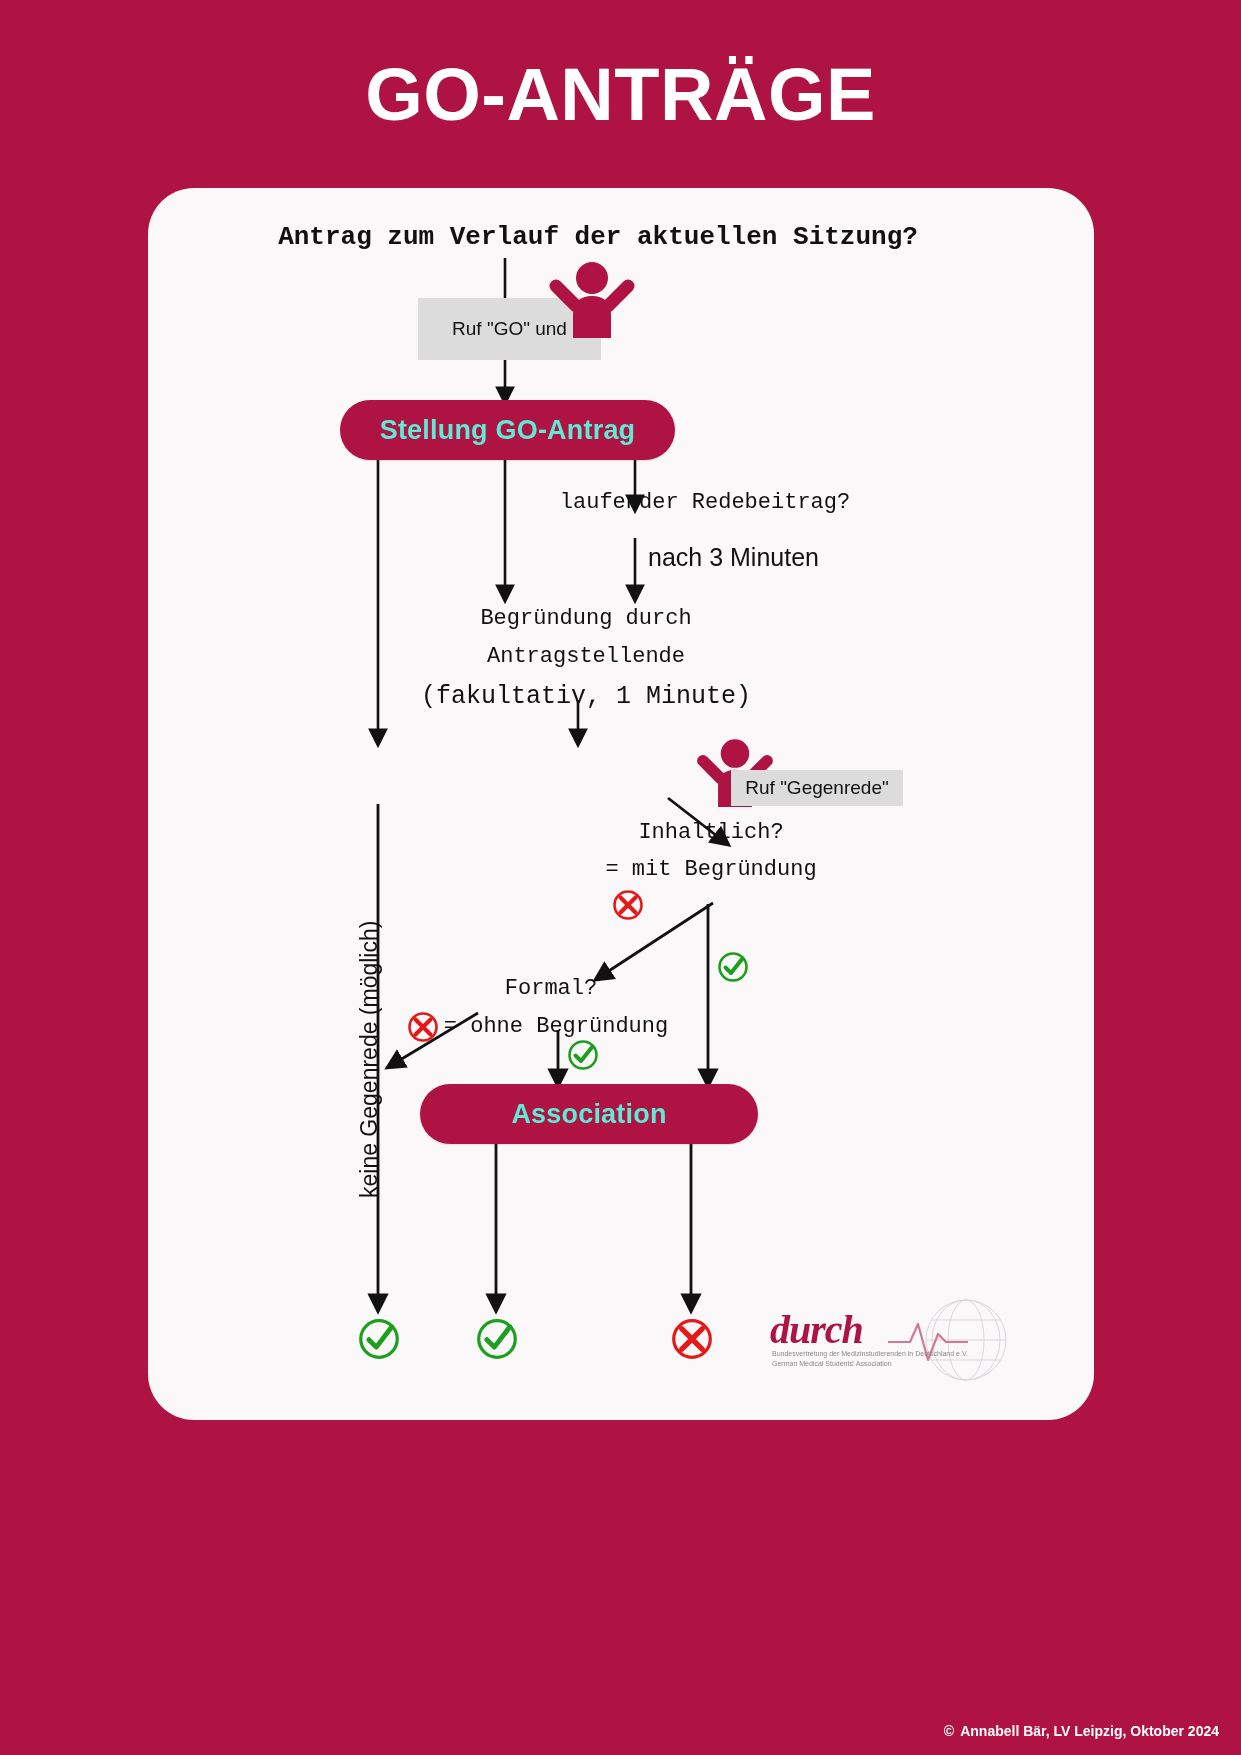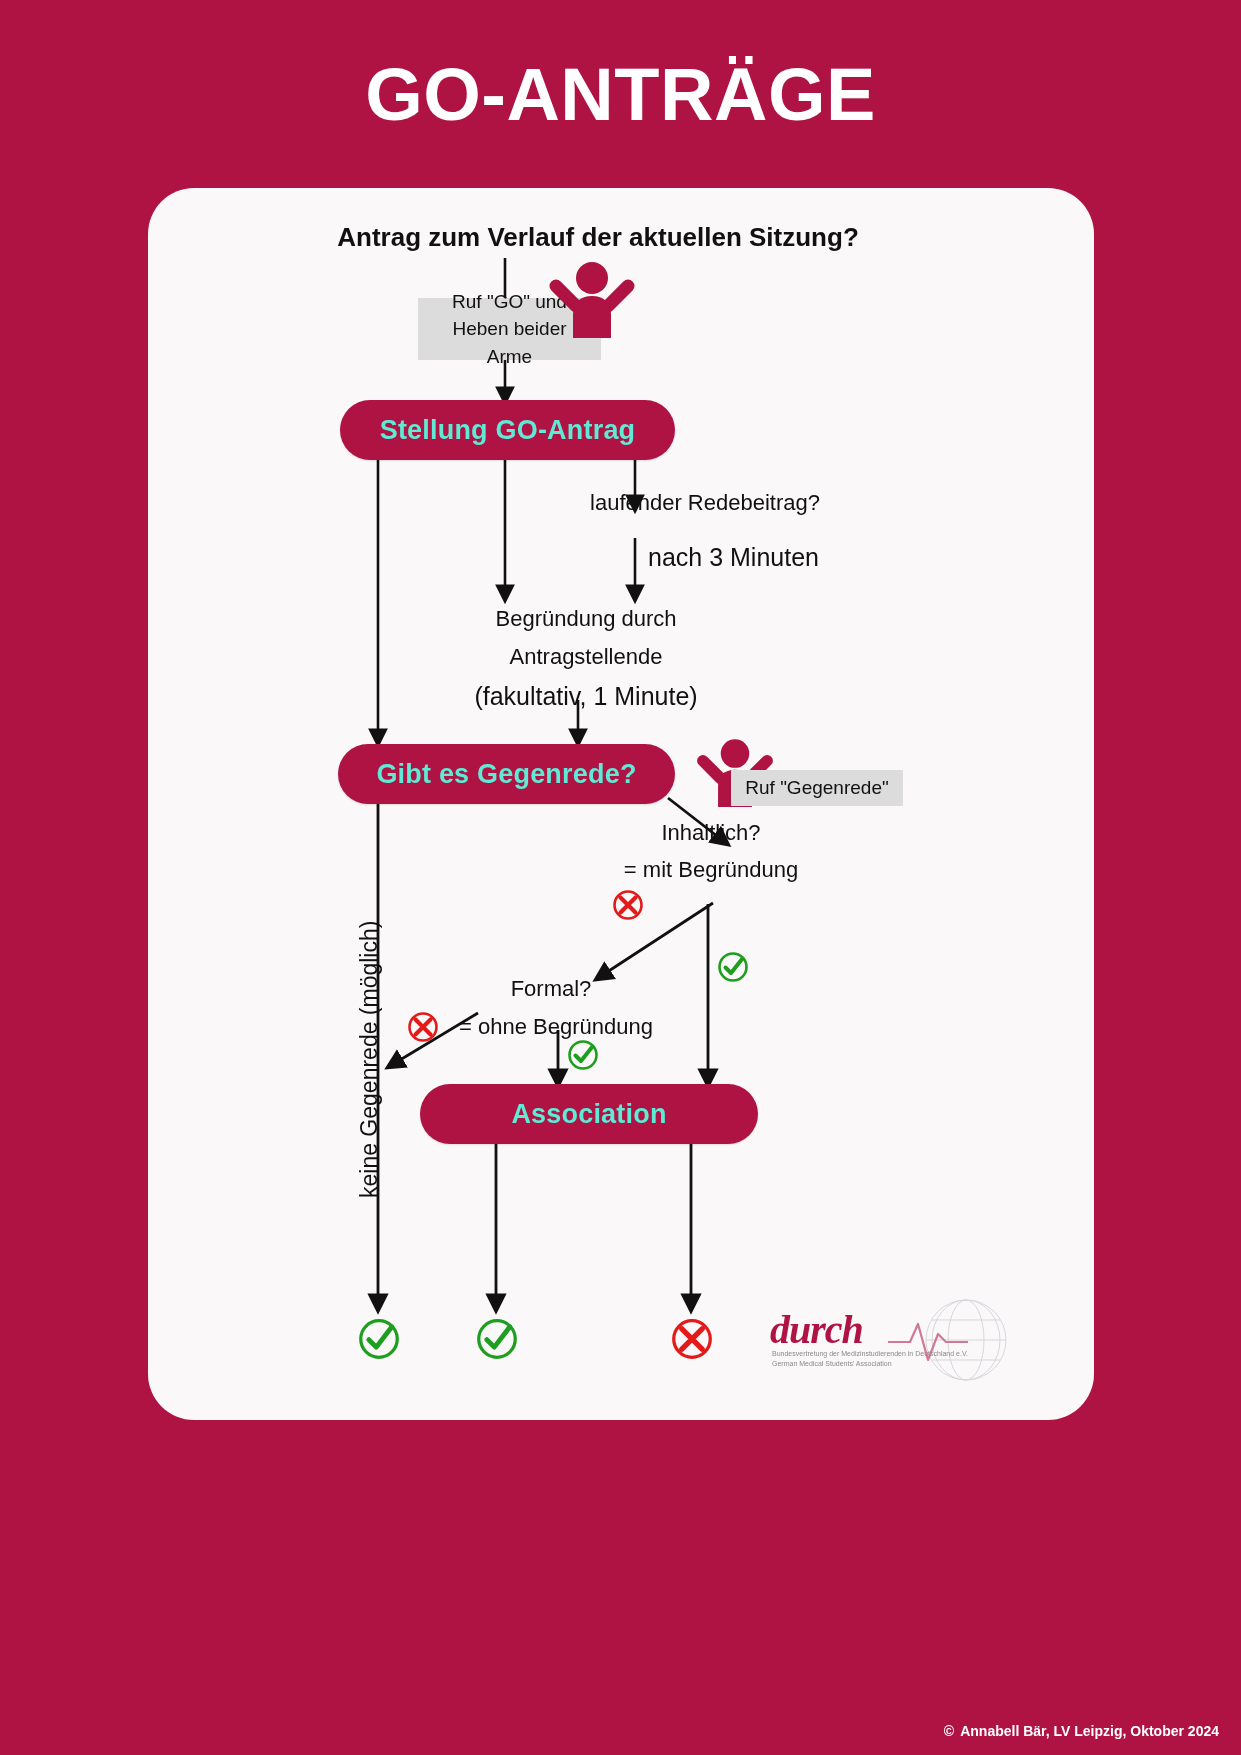--- a/index.html
+++ b/index.html
@@ -25,21 +25,21 @@
     width:946px;height:1232px;
     background:#FBF8F9;
     border-radius:46px;
   }
   
   .tx{position:absolute;color:#111111;white-space:nowrap;}
   .t-q{font-size:26px;font-weight:600;}
   .t-n{font-size:22px;font-weight:400;}
   .t-s{font-size:25px;font-weight:400;}
   .t-m{font-size:22px;font-weight:400;}
-  .center{transform:translateX(-50%);text-align:center;}
+  .center{transform:translateX(-50%);text-align:center;font-family:Liberation Mono, monospace;}
   
   .pill{
     position:absolute;
     background:#AF1343;
     color:#5eead4;
     border-radius:999px;
     display:flex;align-items:center;justify-content:center;
     font-size:27px;font-weight:bold;
     letter-spacing:0.2px;
     box-shadow:0 1px 2px rgba(0,0,0,.12);
@@ -132,21 +132,20 @@
       <line x1="410" y1="842" x2="410" y2="895" stroke="#111111" stroke-width="2.8" marker-end="url(#ah)"></line>
 
       <line x1="348" y1="955" x2="348" y2="1120" stroke="#111111" stroke-width="2.8" marker-end="url(#ah)"></line>
       <line x1="543" y1="955" x2="543" y2="1120" stroke="#111111" stroke-width="2.8" marker-end="url(#ah)"></line>
     </svg>
 
     <div class="tx t-q center" style="left:450px;top:34px;">Antrag zum Verlauf der aktuellen Sitzung?</div>
 
     <div class="glabel" style="left:270px;top:110px;width:183px;height:62px;">
       <span>Ruf "GO" und</span>
-      <span>Heben beider Arme</span>
     </div>
 
     <div class="icon" style="left:398px;top:68px;width:92px;height:92px;">
       <svg width="92" height="92" viewBox="0 0 92 92">
         <circle cx="46" cy="22" r="16" fill="#AF1343"></circle>
         <path d="M46 40 C34 40 27 47 27 58 L27 82 L65 82 L65 58 C65 47 58 40 46 40 Z" fill="#AF1343"></path>
         <path d="M30 50 L10 30" stroke="#AF1343" stroke-width="13" stroke-linecap="round"></path>
         <path d="M62 50 L82 30" stroke="#AF1343" stroke-width="13" stroke-linecap="round"></path>
       </svg>
     </div>
@@ -154,21 +153,20 @@
     <div class="pill" style="left:192px;top:212px;width:335px;height:60px;">Stellung GO-Antrag</div>
 
     <div class="tx t-n center" style="left:557px;top:302px;">laufender Redebeitrag?</div>
 
     <div class="tx t-s" style="left:500px;top:355px;">nach 3 Minuten</div>
 
     <div class="tx t-n center" style="left:438px;top:418px;">Begründung durch</div>
     <div class="tx t-n center" style="left:438px;top:456px;">Antragstellende</div>
     <div class="tx t-s center" style="left:438px;top:494px;">(fakultativ, 1 Minute)</div>
 
-    <div class="pill" style="left:190px;top:556px;width:337px;height:60px;">Gibt es Gegenrede?</div>
 
     <div class="icon" style="left:546px;top:546px;width:82px;height:82px;">
       <svg width="82" height="82" viewBox="0 0 92 92">
         <circle cx="46" cy="22" r="16" fill="#AF1343"></circle>
         <path d="M46 40 C34 40 27 47 27 58 L27 82 L65 82 L65 58 C65 47 58 40 46 40 Z" fill="#AF1343"></path>
         <path d="M30 50 L10 30" stroke="#AF1343" stroke-width="13" stroke-linecap="round"></path>
         <path d="M62 50 L82 30" stroke="#AF1343" stroke-width="13" stroke-linecap="round"></path>
       </svg>
     </div>
 

